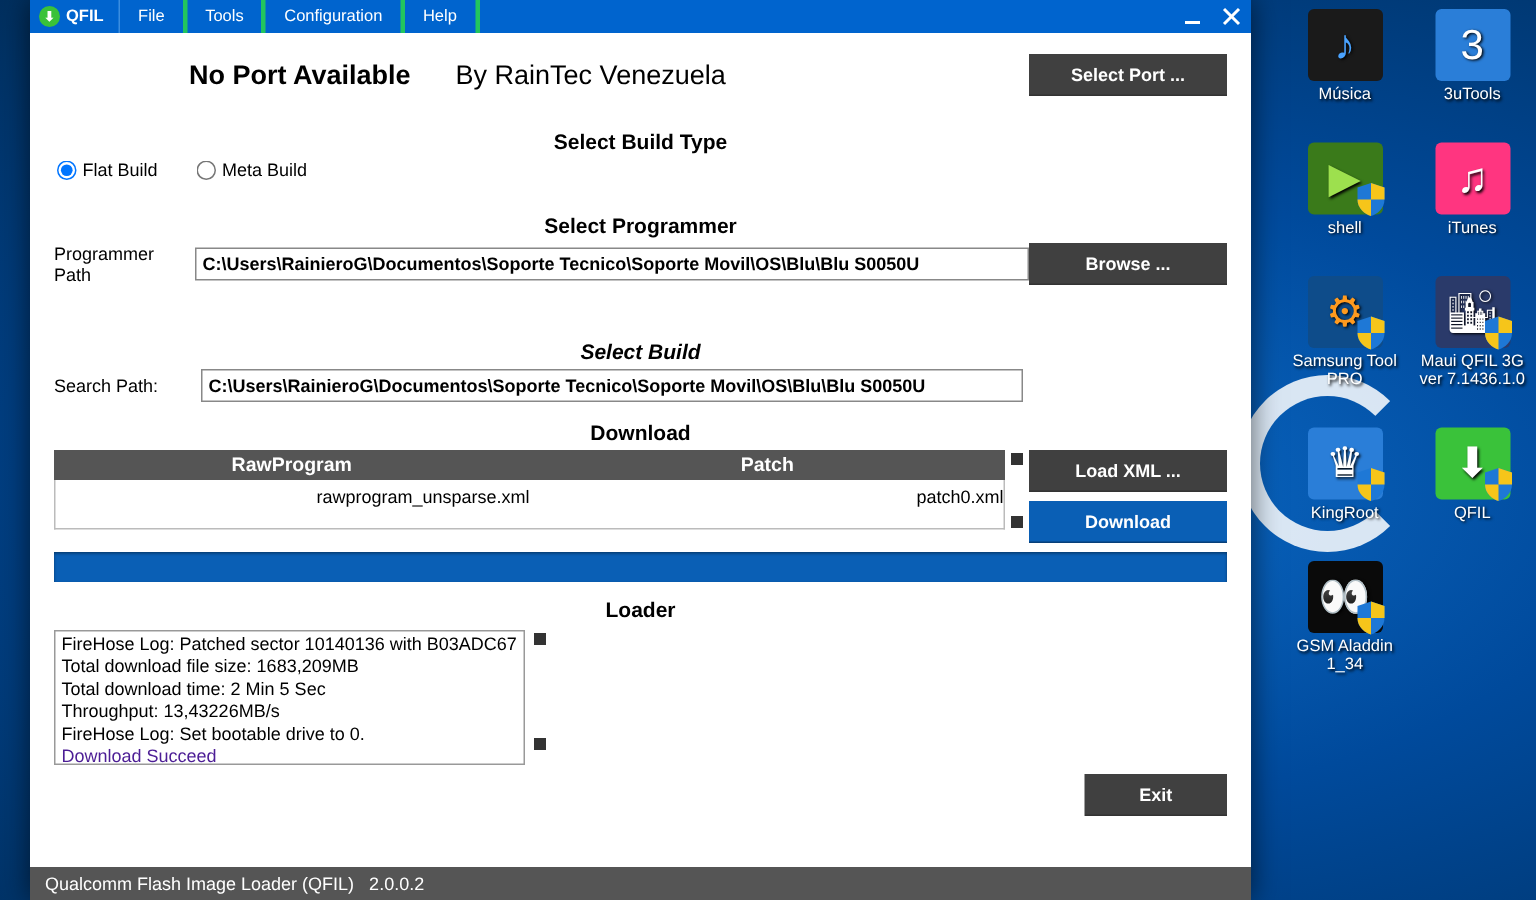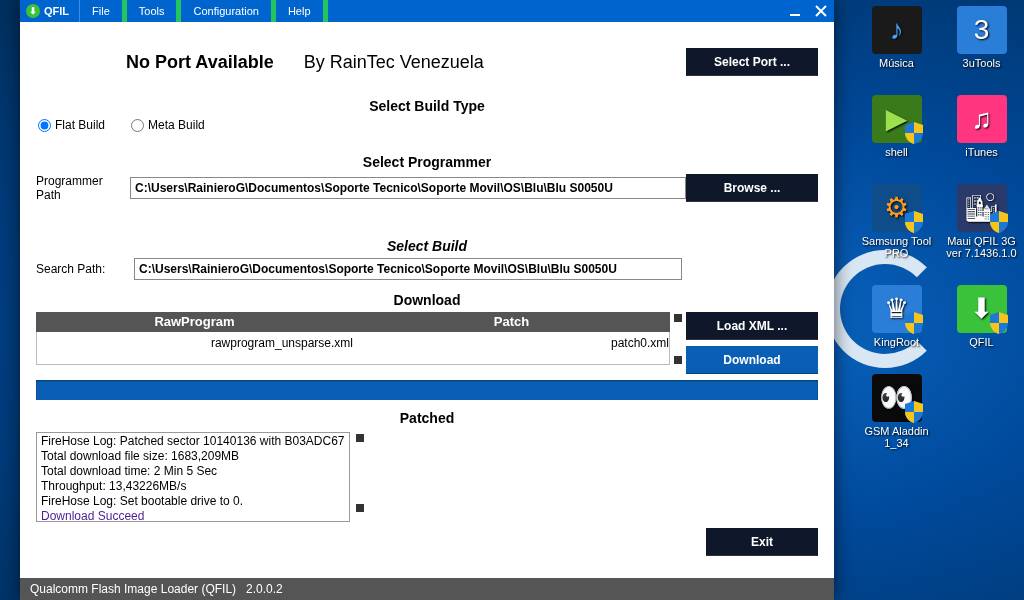--- a/index.html
+++ b/index.html
@@ -13,29 +13,29 @@
 .f-P { left:20px; }
 .f-V { left:23px; }
 .icons { position:absolute; right:0; top:6px; width:170px; display:grid; grid-template-columns:1fr 1fr; justify-items:center; row-gap:26px; }
 .dicon { width:84px; display:flex; flex-direction:column; align-items:center; color:#fff; font-size:11px; text-shadow:1px 1px 2px #000; text-align:center; line-height:12px; cursor:pointer; }
 .dicon .ibox { width:50px; height:48px; margin-bottom:3px; display:flex; align-items:center; justify-content:center; position:relative; border-radius:4px; }
 .shield { position:absolute; right:-2px; bottom:-2px; width:20px; height:24px; }
 .win { position:absolute; left:20px; top:0; width:814px; height:600px; background:#fff; box-shadow:0 0 18px rgba(0,0,0,.6); display:flex; flex-direction:column; }
 .tbar { height:22px; background:#0064ce; color:#fff; display:flex; align-items:stretch; font-size:11px; }
 .tbar .title { display:flex; align-items:center; gap:4px; padding:0 10px 0 6px; border-right:1px solid #3a8de0; font-weight:700; }
 .tbar .logo { width:14px; height:14px; border-radius:50%; background:#3ac23a; display:flex; align-items:center; justify-content:center; font-size:9px; }
-.tbar .mitem { display:flex; align-items:center; padding:0 12px; border-right:5px solid #22c55e; cursor:pointer; }
+.tbar .mitem { display:flex; align-items:center; padding:0 12px; border-right:3px solid #22c55e; cursor:pointer; }
 .tbar .spc { flex:1; }
 .tbar .wbtn { width:26px; display:flex; align-items:center; justify-content:center; cursor:pointer; }
-.client { flex:1; padding:18px 16px 0 16px; color:#000; overflow:hidden; }
+.client { flex:1; padding:6px 16px 0 16px; color:#000; overflow:hidden; }
 .row { display:flex; align-items:center; }
 .toprow { margin-top:8px; }
 .port-status { font:700 18px Arial; margin-left:90px; }
 .byline { font:400 18px Arial; margin-left:30px; }
-.btn { background:#0f172a; color:#fff; font:700 12px Arial; border:none; padding:7px 0; width:132px; cursor:pointer; box-shadow:inset 0 -1px 0 #333; }
+.btn { background:#404040; color:#fff; font:700 12px Arial; border:none; padding:7px 0; width:132px; cursor:pointer; box-shadow:inset 0 -1px 0 #333; }
 .btn.blue { background:#0a5fb5; box-shadow:inset 0 -1px 0 #073f79; }
 .sect { font:700 14px Arial; margin-top:22px; margin-bottom:4px;text-align:center; }
 .sect.s2 { margin-top:36px;font-style:italic; }
 .radio-row { gap:26px; margin:4px 0 0 2px; font-size:12px; }
 .radio-row label { display:flex; align-items:center; gap:4px; }
 .lab { font:12px Arial; width:94px; }
 .txt { flex:1; height:22px; border:1px solid #888; font:700 12px Arial; padding:0 4px; background:#fff; }
 .dl-area { display:flex; align-items:flex-start; gap:4px; margin-top:2px; }
 .dlleft { flex:1; }
 .dlhdr { background:#555; color:#fff; display:flex; font:700 13px Arial; height:20px; }
@@ -228,38 +228,38 @@
         <div></div>
       </div>
       <div class="dlbtns">
         <button class="btn">Load XML ...</button>
         <button class="btn blue">Download</button>
       </div>
     </div>
 
     <div class="prog"></div>
 
-    <div class="sect" style="margin-top:10px">Patched</div>
+    <div class="sect" style="margin-top:10px">Loader</div>
     <div class="status-row">
       <div class="status-box" id="status-box">
           <div>FireHose Log: Patched sector 10140136 with B03ADC67</div>
           <div>Total download file size: 1683,209MB</div>
           <div>Total download time: 2 Min 5 Sec</div>
           <div>Throughput: 13,43226MB/s</div>
           <div>FireHose Log: Set bootable drive to 0.</div>
           <div class="link">Download Succeed</div>
         </div>
       <div class="sctl">
         <div></div>
         <div></div>
       </div>
     </div>
 
     <div class="row exit-row">
-      <button class="btn" style="width:112px">Exit</button>
+      <button class="btn" style="width:95px">Exit</button>
     </div>
   </div>
 
   <div class="sbar">
     <span>Qualcomm Flash Image Loader (QFIL)</span>
     <span>2.0.0.2</span>
   </div>
 </div>
 
 </body></html>

